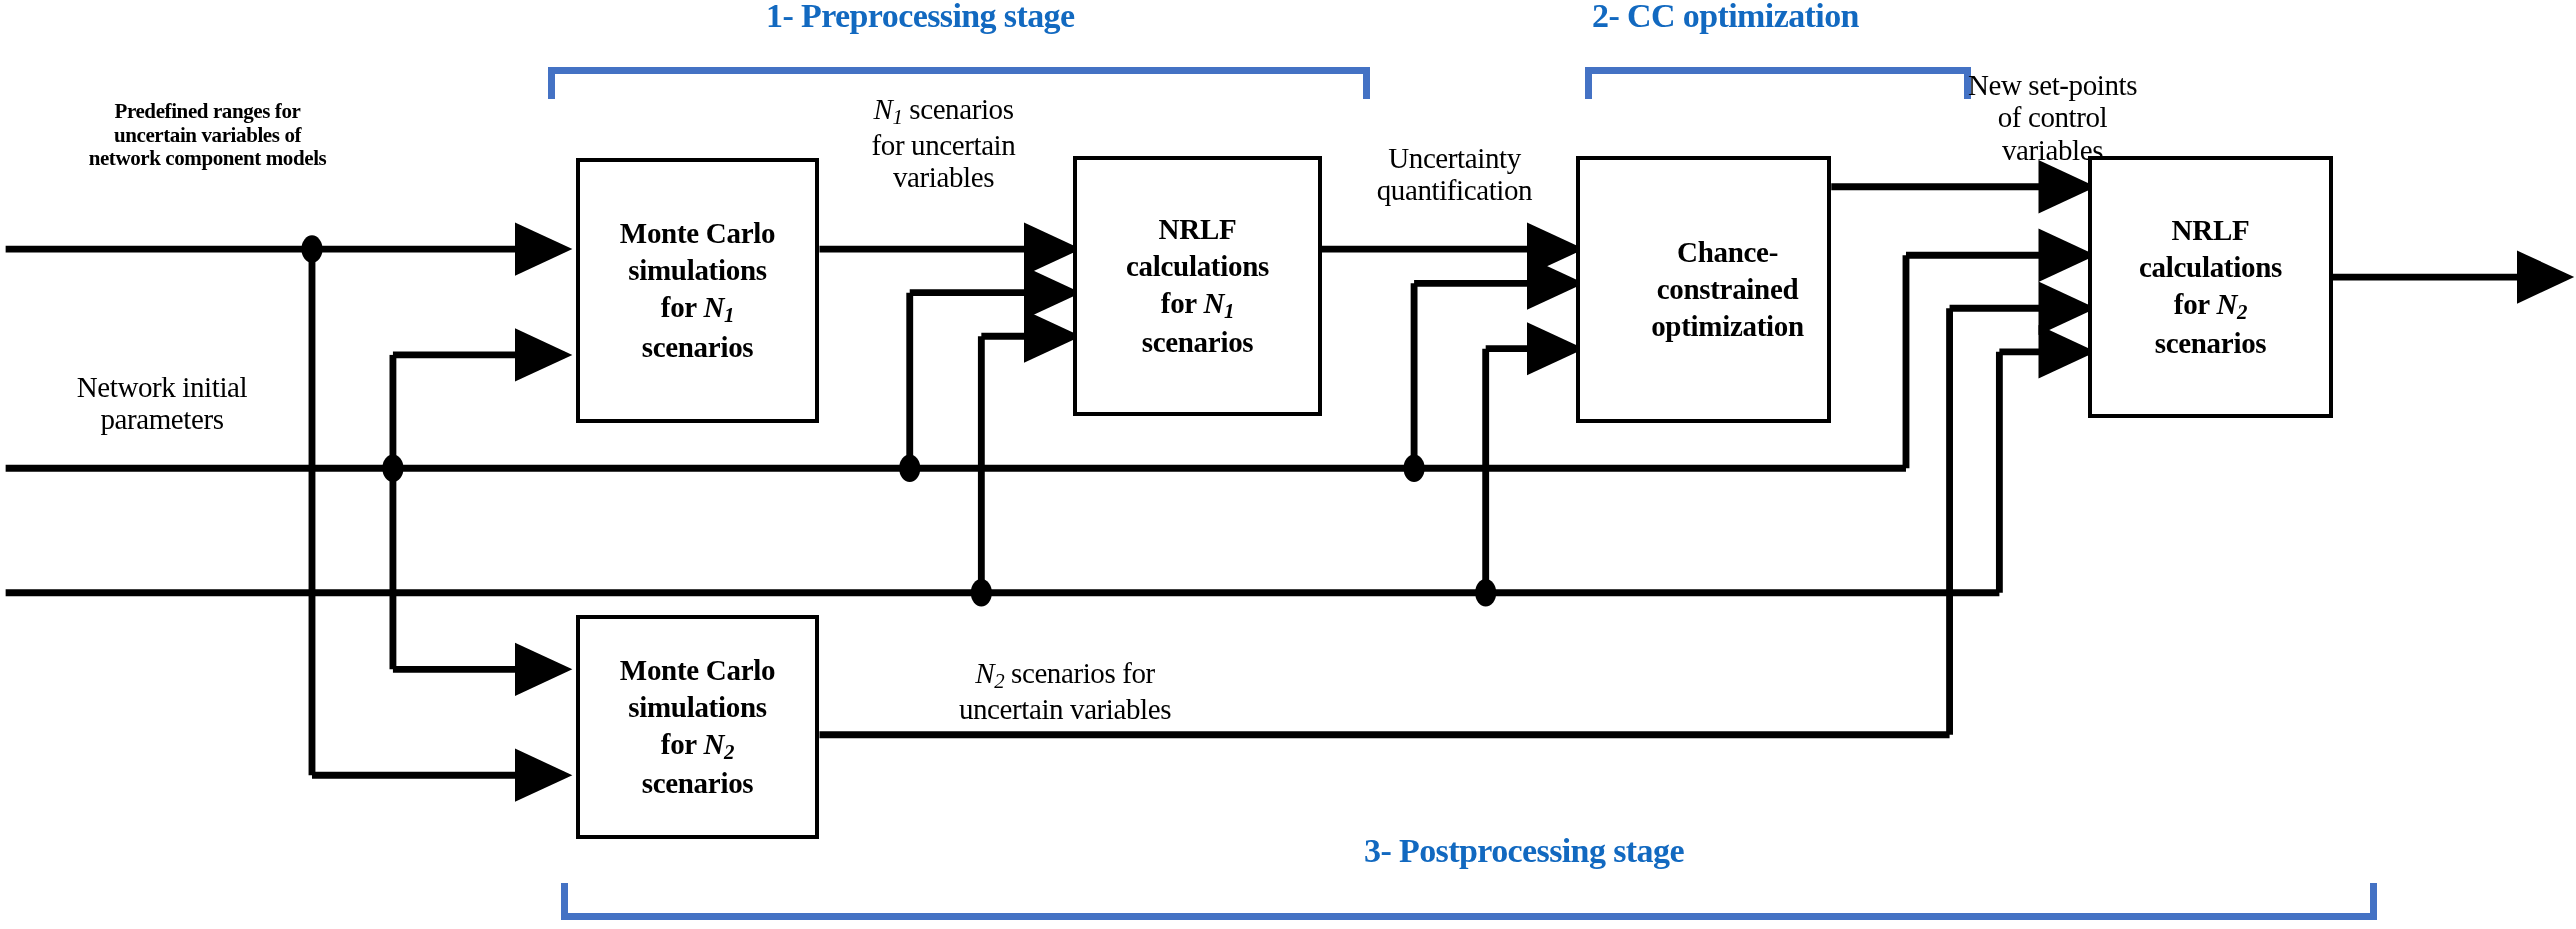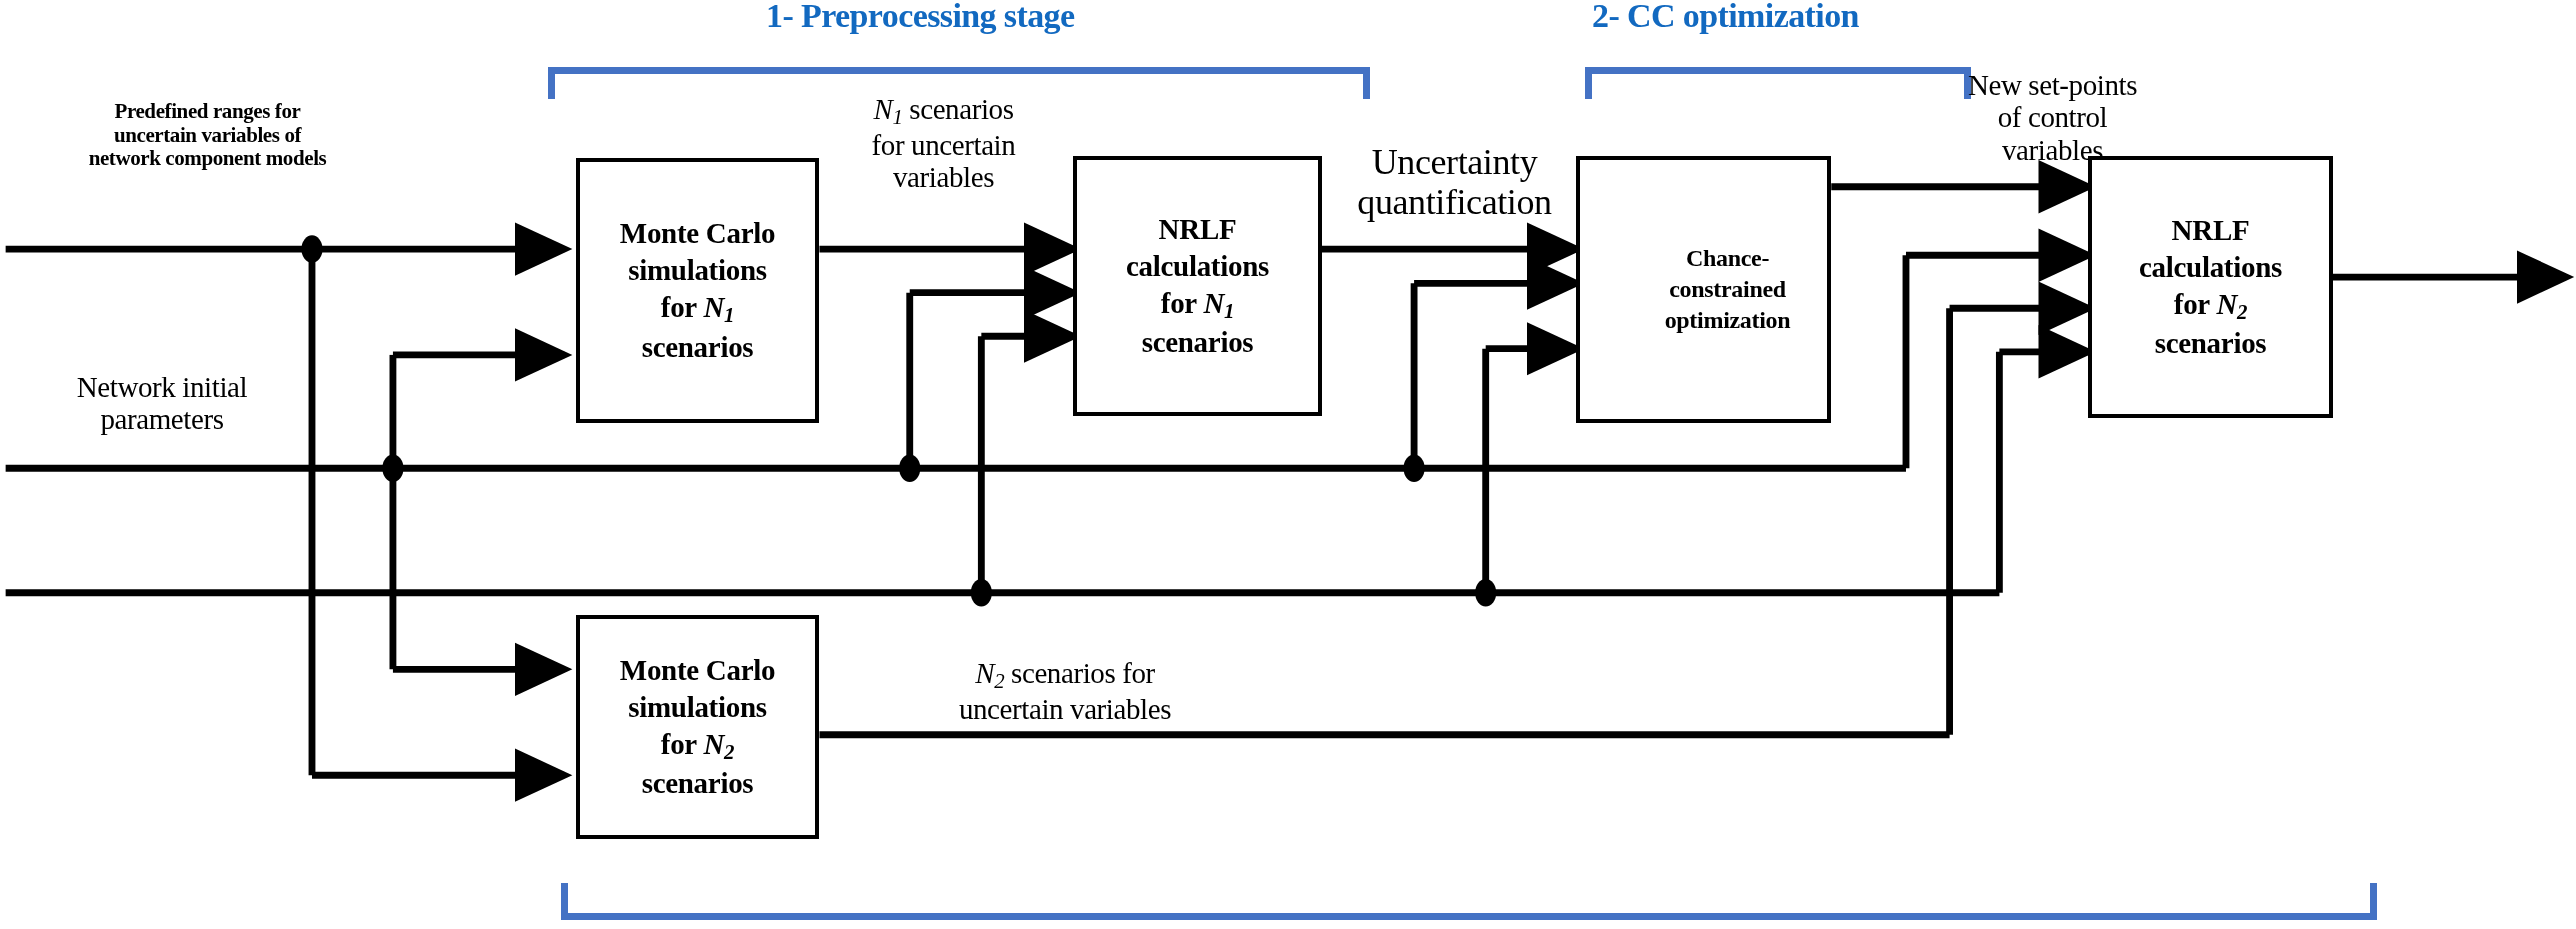--- a/index.html
+++ b/index.html
@@ -126,51 +126,52 @@
   </svg>
 
   <div class="node" style="left:576px;top:158px;width:243px;height:265px;font-size:29px;">
     <span class="txt">Monte Carlo<br>simulations<br>for <em class="it">N<sub>1</sub></em><br>scenarios</span>
   </div>
 
   <div class="node" style="left:1073px;top:156px;width:249px;height:260px;font-size:29px;">
     <span class="txt">NRLF<br>calculations<br>for <em class="it">N<sub>1</sub></em><br>scenarios</span>
   </div>
 
-  <div class="node" style="left:1576px;top:156px;width:255px;height:267px;font-size:24px;padding-left:48px;">
+  <div class="node" style="left:1576px;top:156px;width:255px;height:267px;font-size:29px;padding-left:48px;">
     <span class="txt">Chance-<br>constrained<br>optimization</span>
   </div>
 
   <div class="node" style="left:2088px;top:156px;width:245px;height:262px;font-size:29px;">
     <span class="txt">NRLF<br>calculations<br>for <em class="it">N<sub>2</sub></em><br>scenarios</span>
   </div>
 
   <div class="node" style="left:576px;top:615px;width:243px;height:224px;font-size:29px;">
     <span class="txt">Monte Carlo<br>simulations<br>for <em class="it">N<sub>2</sub></em><br>scenarios</span>
   </div>
 
   <div class="stage-title" style="left:766px;top:-3.1px;font-size:34px;">1- Preprocessing stage</div>
 
   <div class="stage-title" style="left:1592px;top:-3.1px;font-size:34px;">2- CC optimization</div>
 
+  <div class="stage-title" style="left:1364px;top:832px;font-size:34px;">3- Postprocessing stage</div>
 
   <div class="bracket top" style="left:548px;top:67px;width:822px;height:32px;"></div>
 
   <div class="bracket top" style="left:1585px;top:67px;width:386px;height:32px;"></div>
 
   <div class="bracket bottom" style="left:561px;top:883px;width:1816px;height:37px;"></div>
 
   <div class="label" style="left:2px;top:100px;width:411px;font-size:21px;font-weight:bold;">Predefined ranges for<br>uncertain variables of<br>network component models</div>
 
   <div class="label" style="left:12.5px;top:371px;width:299px;font-size:29px;">Network initial<br>parameters</div>
 
 
   <div class="label" style="left:822px;top:93px;width:243px;font-size:29px;"><em class="it">N<sub>1</sub></em> scenarios<br>for uncertain<br>variables</div>
 
-  <div class="label" style="left:1333px;top:142px;width:243px;font-size:36px;">Uncertainty<br>quantification</div>
+  <div class="label" style="left:1333px;top:142px;width:243px;font-size:29px;">Uncertainty<br>quantification</div>
 
   <div class="label" style="left:1931px;top:69px;width:243px;font-size:29px;">New set-points<br>of control<br>variables</div>
 
 
   <div class="label" style="left:872px;top:657px;width:386px;font-size:29px;"><em class="it">N<sub>2</sub></em> scenarios for<br>uncertain variables</div>
 
 </div>
 
 
 </body></html>

